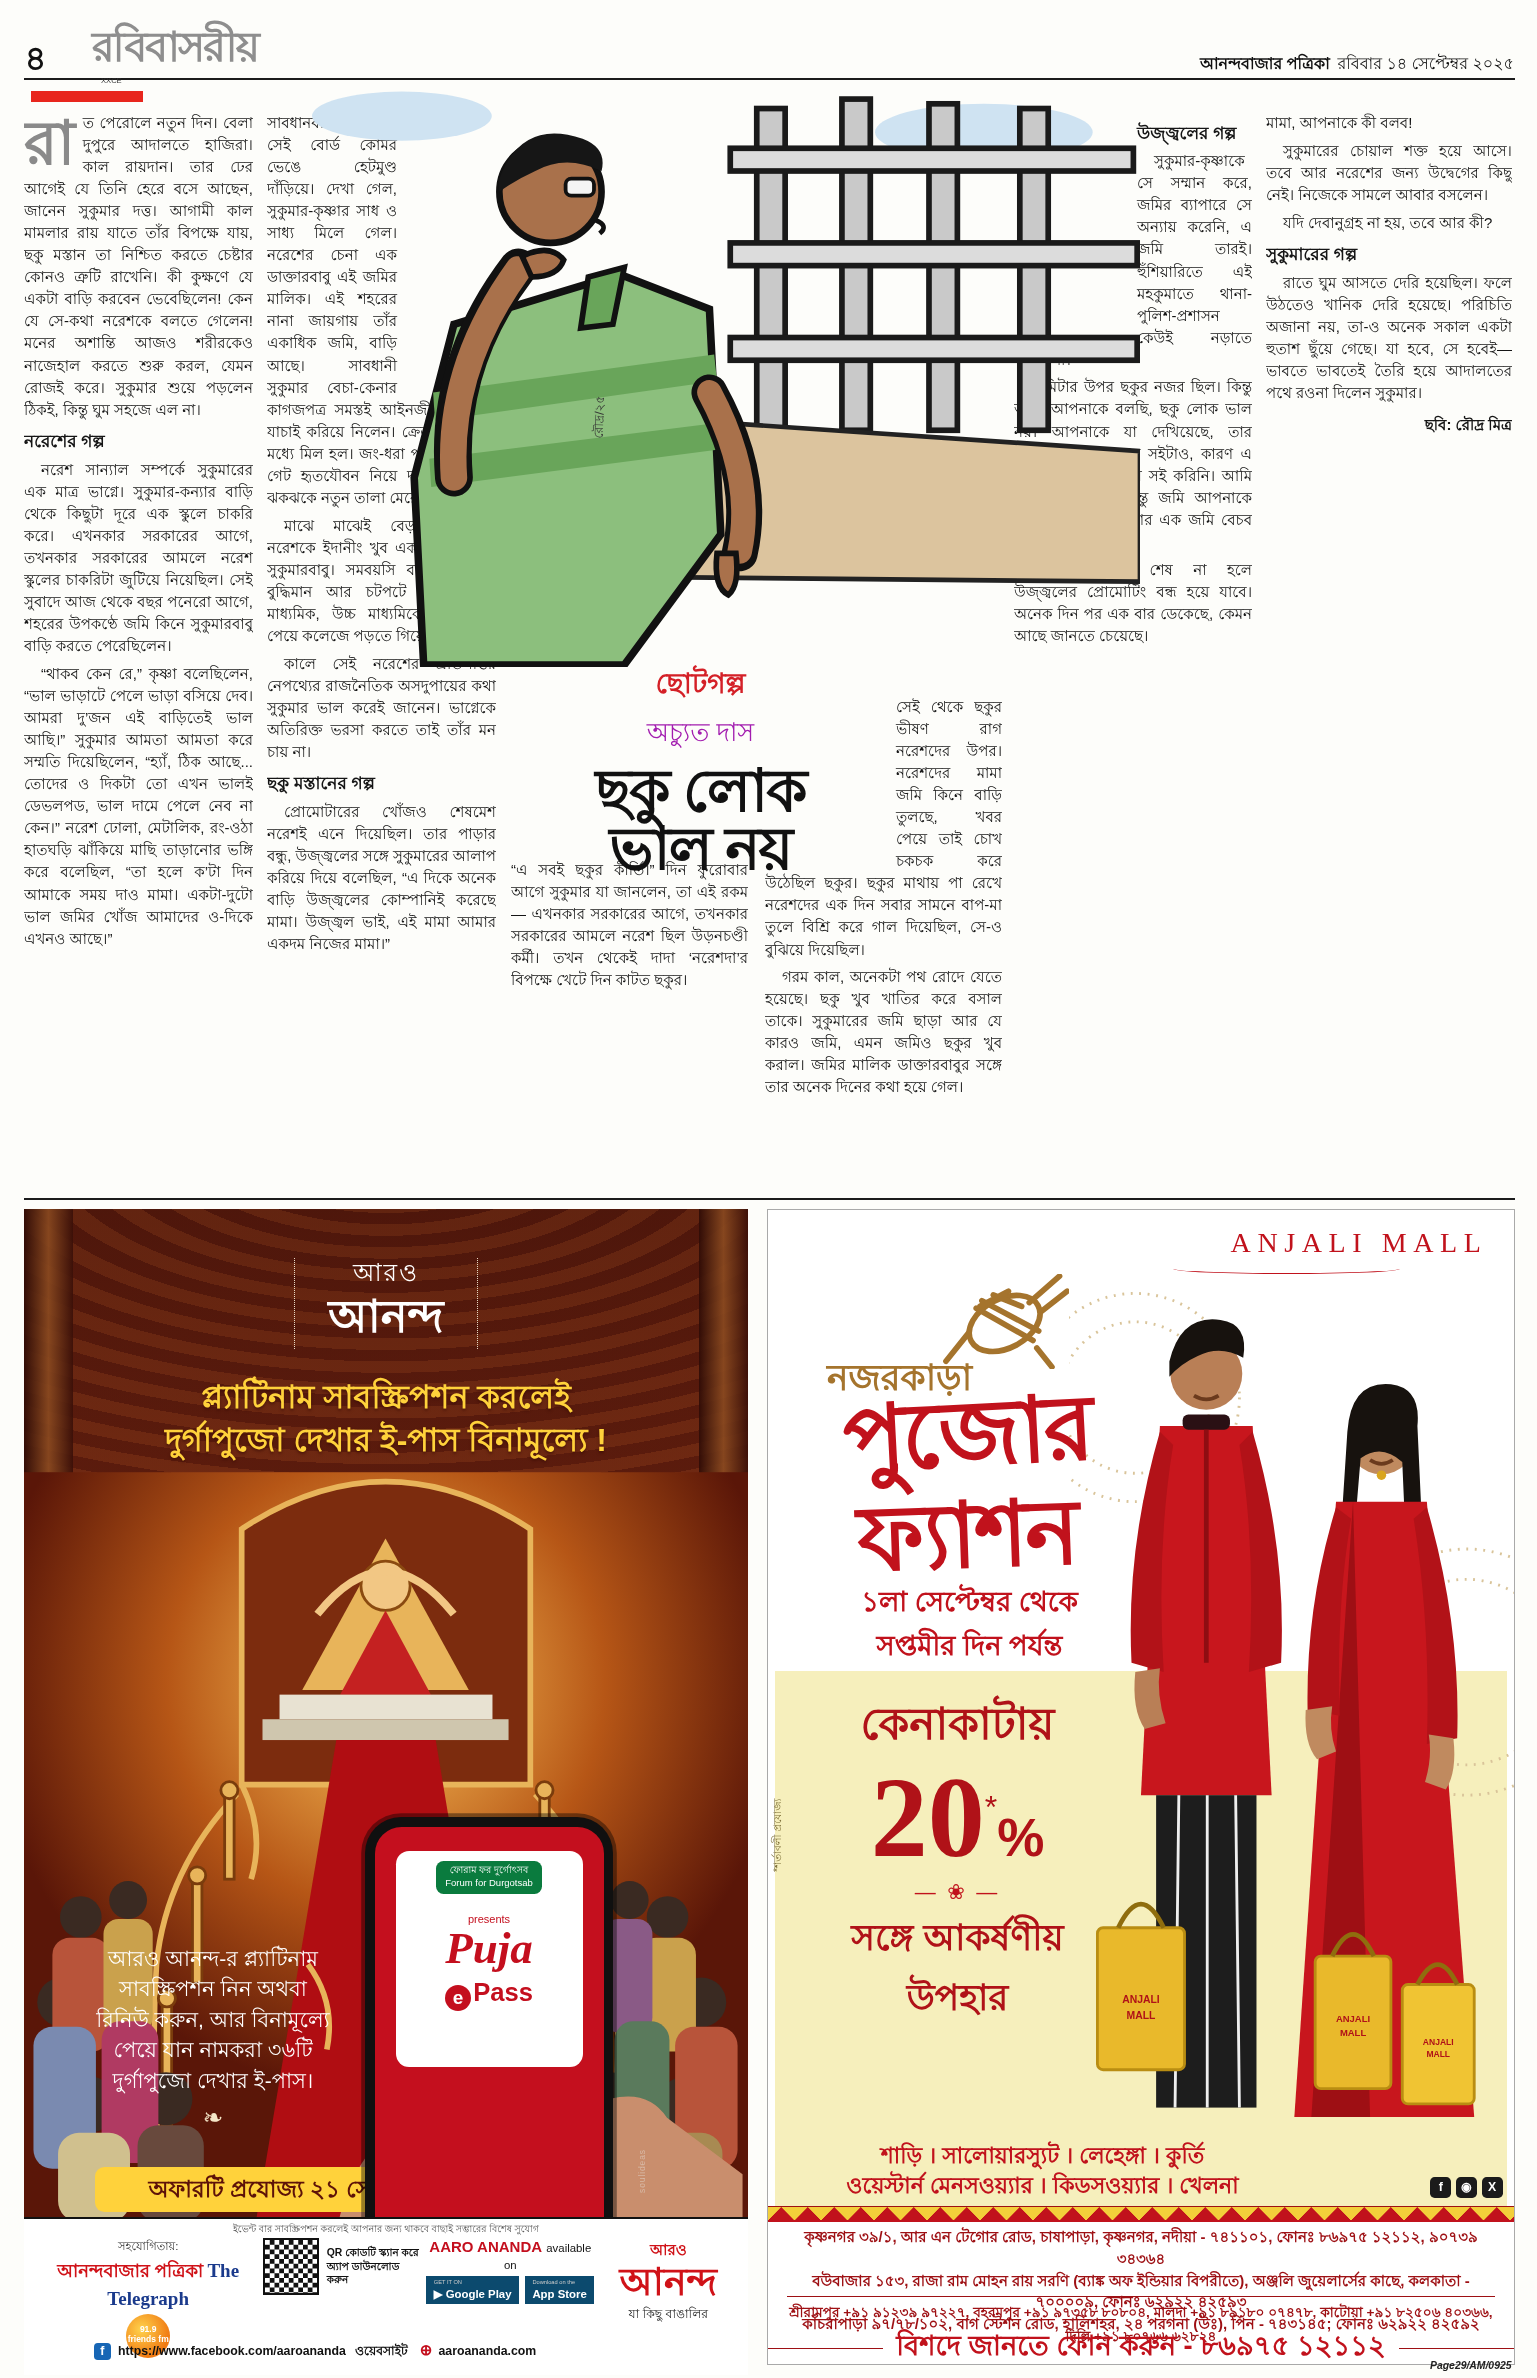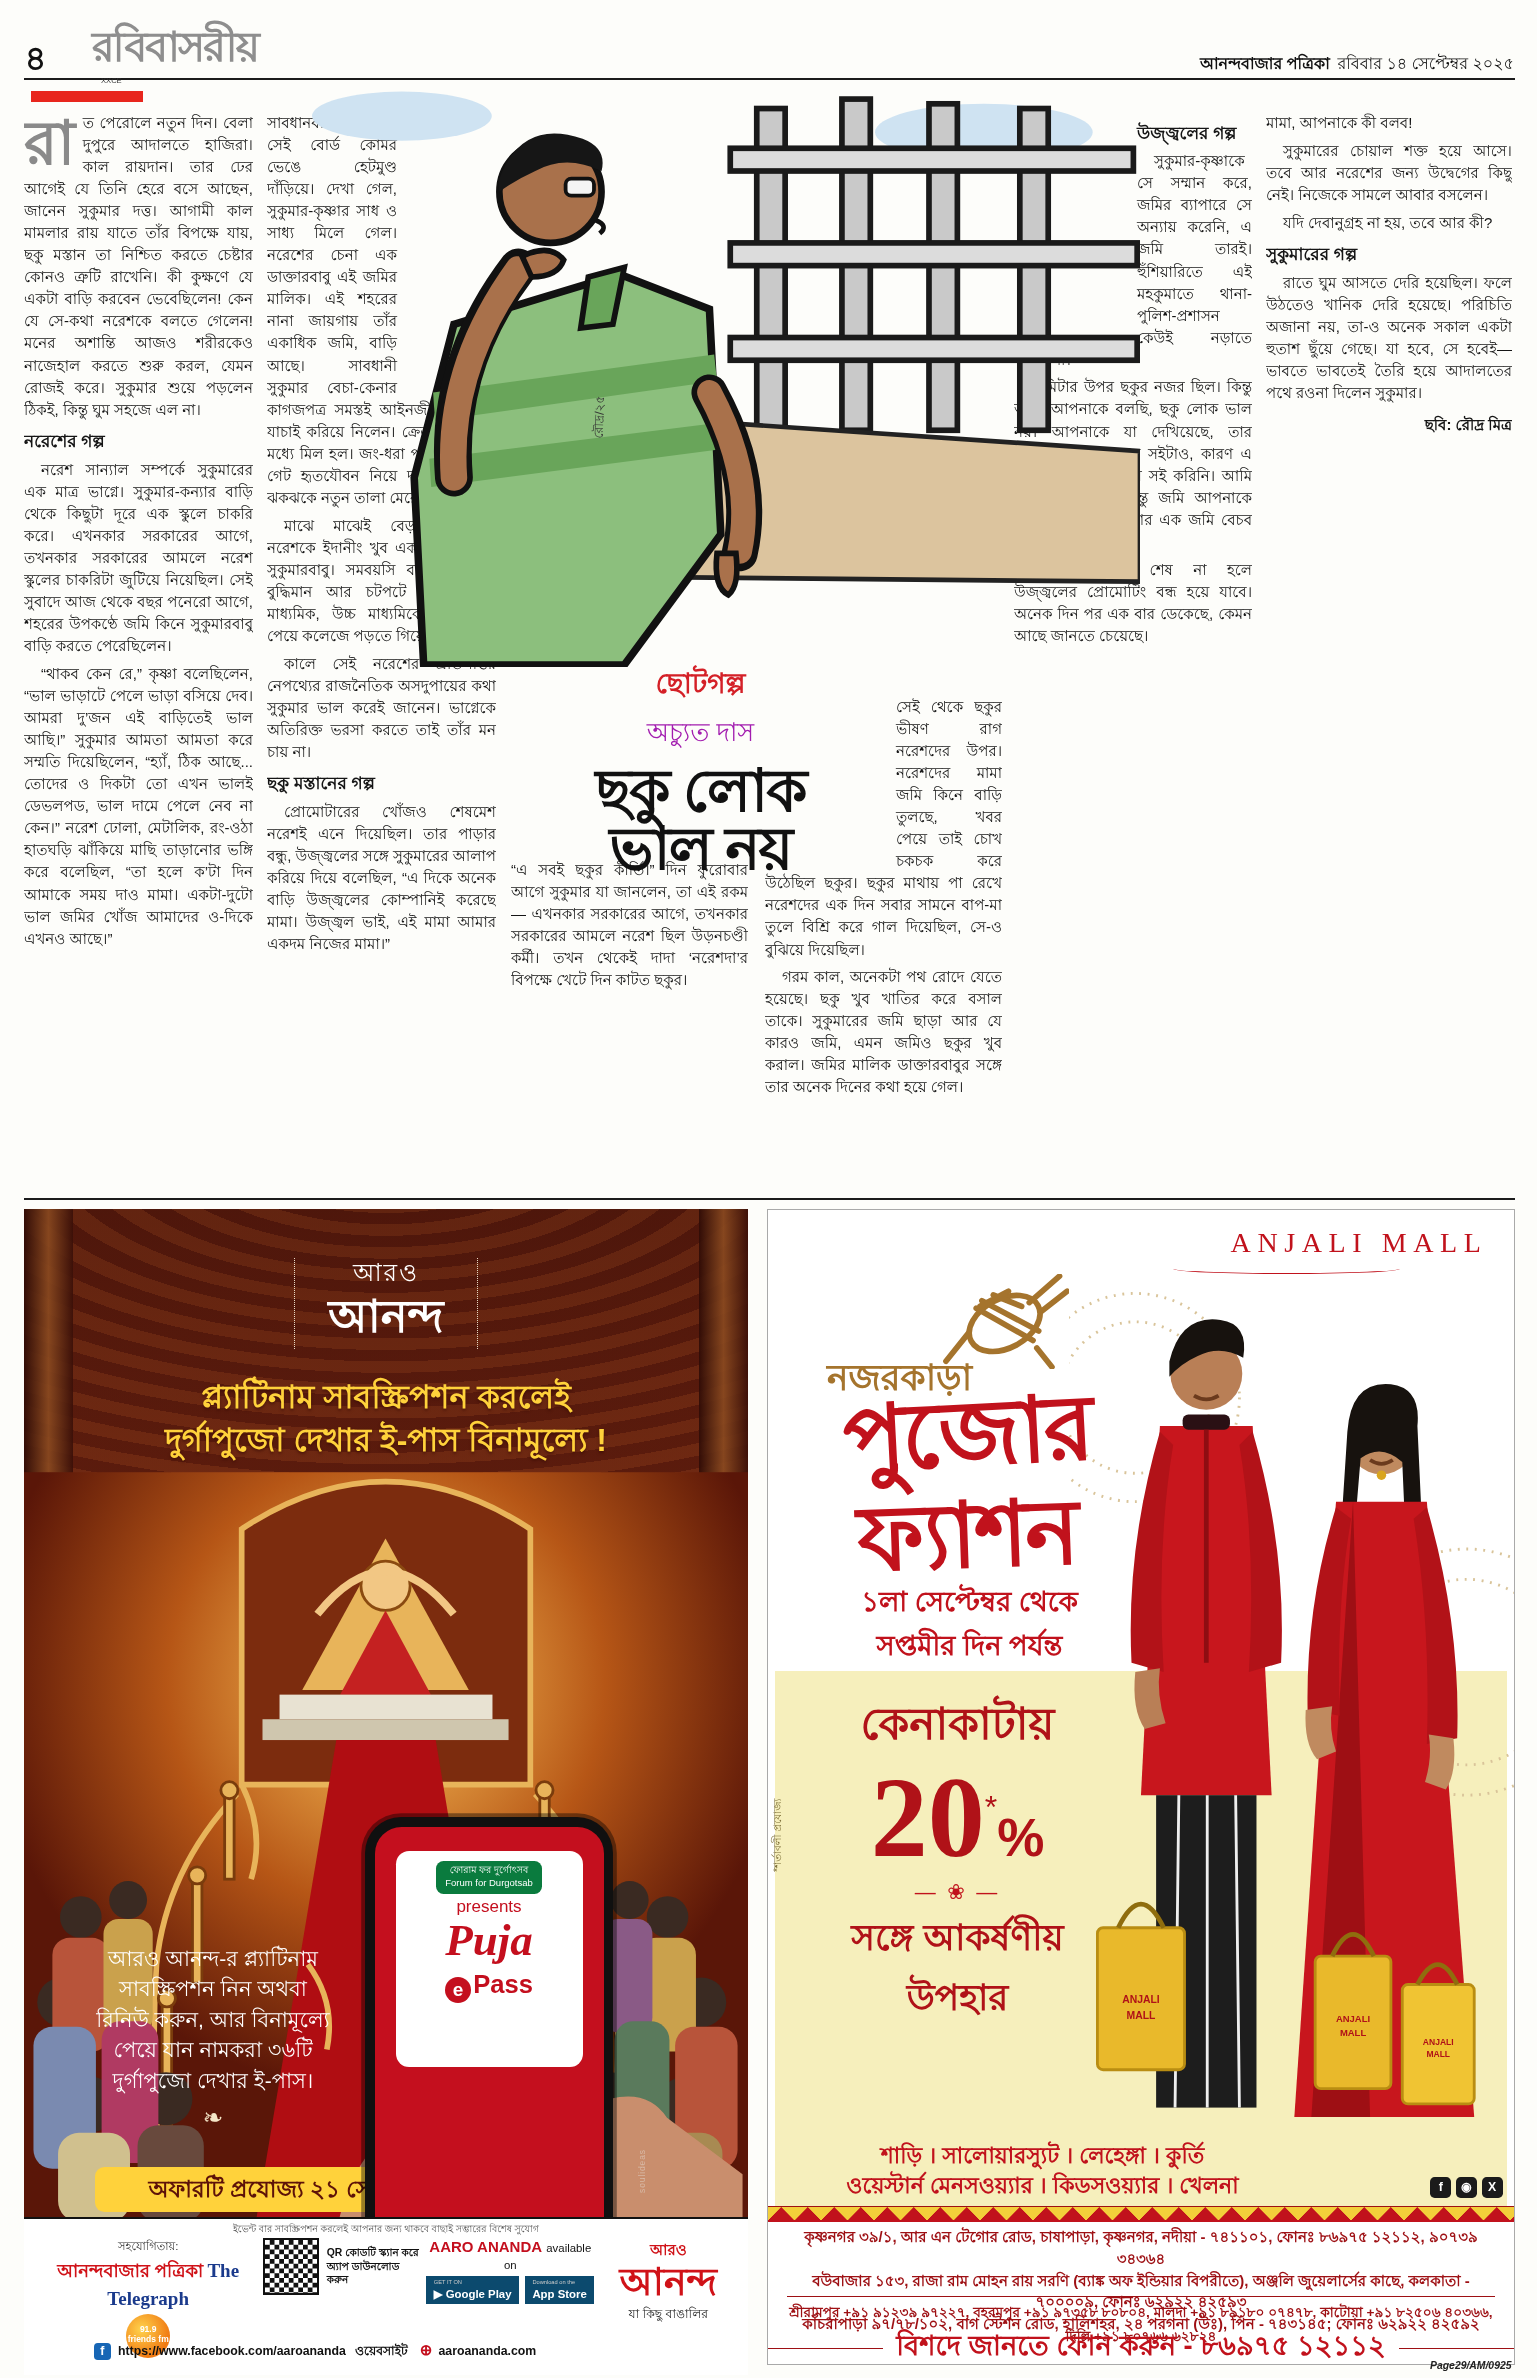--- a/index.html
+++ b/index.html
@@ -51,21 +51,21 @@
   .al-flo{color:#f5e6c8;font-size:24.6px;margin-top:3.8px;}
   .al-offer{position:absolute;left:71px;top:958px;width:437px;height:45px;line-height:45px;border-radius:9.5px;
        background:#ffd23b;color:#5d1208;font-size:23px;font-weight:bold;text-align:center;z-index:4;}
   .phone{position:absolute;left:341px;top:608px;width:248px;height:402px;background:#101010;
        border-radius:36px 36px 0 0;box-shadow:0 0 0 3.8px #00000066;z-index:5;}
   .phone .screen{position:absolute;left:9.5px;top:9.5px;right:9.5px;bottom:0;background:#c40f1e;border-radius:26.5px 26.5px 0 0;}
   .pcard{position:absolute;left:21px;top:24.6px;right:21px;height:206px;background:#fff;border-radius:13.2px;
        text-align:center;padding-top:9.5px;}
   .porg{display:inline-block;background:#0a7b3e;color:#fff;border-radius:7.6px;font-size:9.5px;
        padding:3.8px 9.5px;line-height:1.35;}
-  .ppresents{color:#c40f1e;font-size:17px;margin-top:3px;}
+  .ppresents{color:#c40f1e;font-size:11px;margin-top:19px;}
   .pname{color:#c40f1e;font-size:45px;font-weight:bold;font-style:italic;font-family:"Liberation Serif",serif;line-height:1.05;}
   .pepass{margin-top:5.7px;font-size:25.6px;font-weight:bold;color:#c40f1e;}
   .pepass .ec{display:inline-block;width:26.5px;height:26.5px;line-height:26.5px;border-radius:50%;
        background:#c40f1e;color:#fff;font-size:19px;vertical-align:-2.8px;margin-right:1.9px;}
   .hand{position:absolute;left:312px;top:852px;width:407px;height:170px;z-index:4;}
   .agency{position:absolute;left:613px;top:984px;transform:rotate(-90deg);transform-origin:left top;
        font-size:8.5px;color:#d8b9a6;z-index:4;letter-spacing:0.9px;}
   .al-foot{position:absolute;left:0;right:0;bottom:0;height:156px;background:#fff;z-index:6;
        border-top:2.8px solid #111;}
   .al-note{position:absolute;left:0;right:0;top:2.8px;text-align:center;font-size:9.5px;color:#555;}

